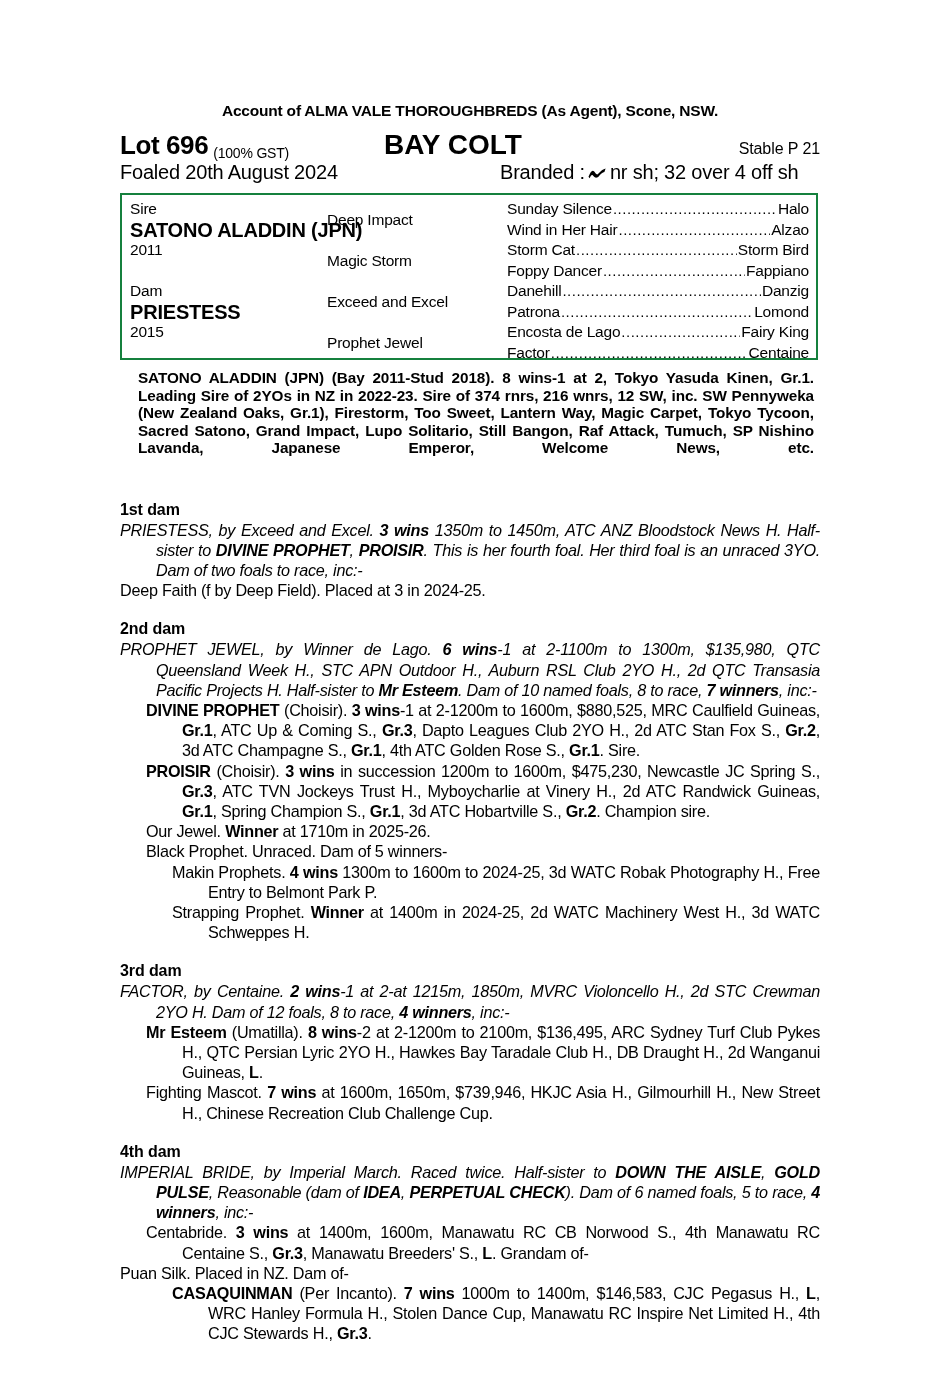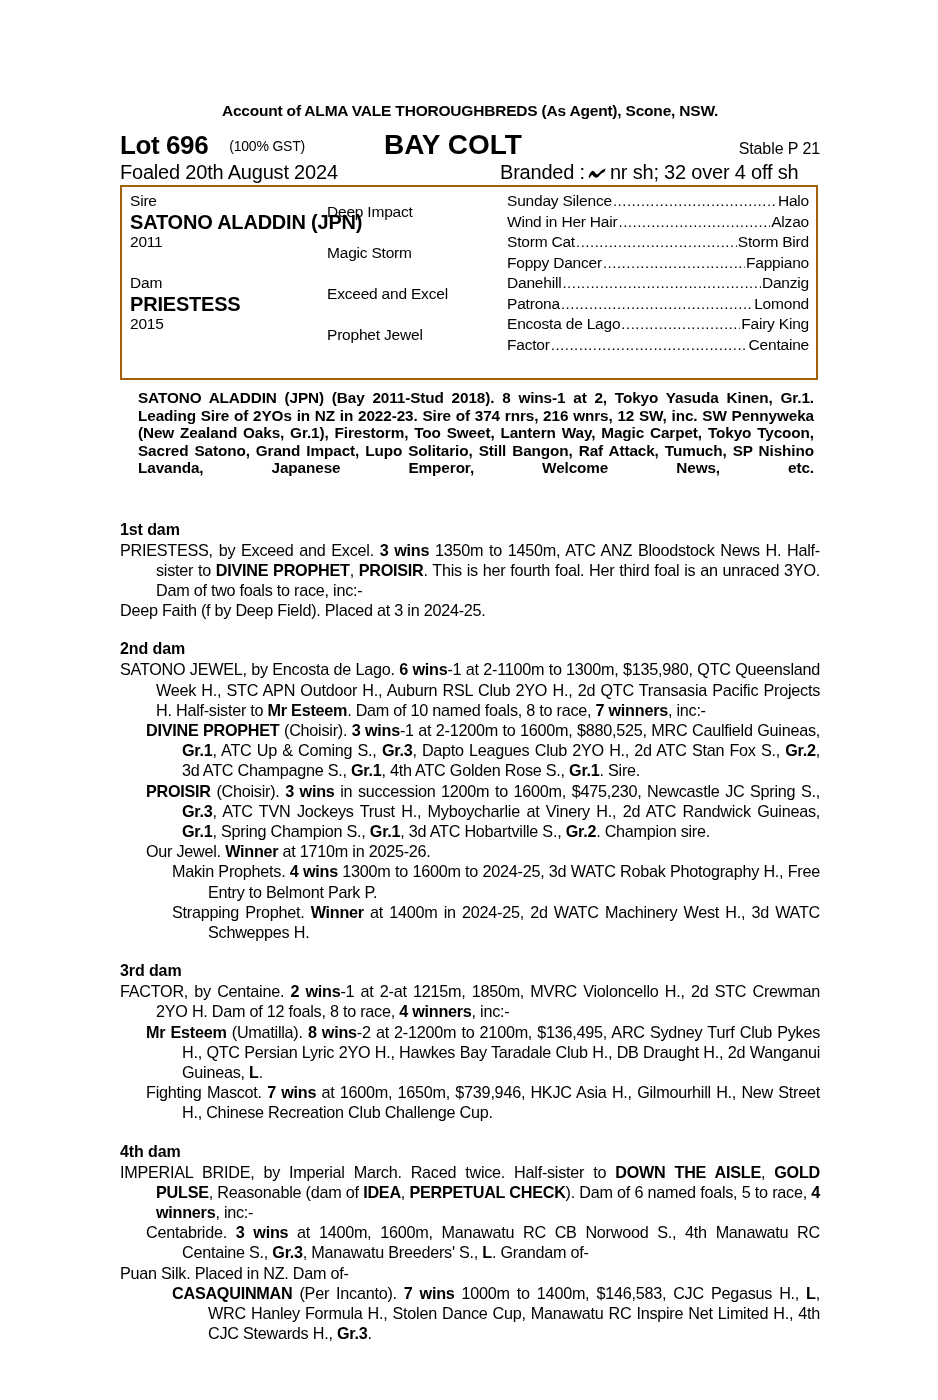--- a/index.html
+++ b/index.html
@@ -38,23 +38,22 @@
     white-space: nowrap;
   }
   .lot-row {
     display: flex;
     align-items: baseline;
     margin-top: 9px;
     height: 28px;
   }
   .lot-left {
     display: flex;
-    align-items: center;
+    align-items: flex-end;
     width: 252px;
-    gap: 16px;
   }
   .lot-no {
     font-weight: bold;
     font-size: 26px;
     letter-spacing: -0.4px;
   }
   .gst {
     font-size: 14px;
     margin-left: 5px;
     letter-spacing: -0.2px;
@@ -88,24 +87,25 @@
     white-space: nowrap;
   }
   .brand-mark {
     display: inline-block;
     vertical-align: -1px;
     margin: 0 3px 0 2px;
   }
 
   
   .ped-table {
-    border: 2px solid #a16207;
+    margin-top: 8px;
+    border: 2px solid #15803d;
     box-sizing: border-box;
     width: 698px;
-    height: 195px;
+    height: 167px;
     position: relative;
     padding: 4px 0 0 0;
   }
   .ped-left {
     position: absolute;
     left: 8px;
     top: 4px;
     width: 200px;
   }
   .ped-mid {
@@ -177,21 +177,21 @@
   }
   .blk {
     font-size: 16.2px;
     line-height: 20.2px;
     letter-spacing: -0.25px;
     text-align: justify;
     text-justify: inter-word;
   }
   
   .ind0 { padding-left: 0; text-indent: 0; }
-  .hang1 { padding-left: 36px; text-indent: -36px; }
+  .hang1 { padding-left: 36px; text-indent: -36px; font-style: italic; }
   .hang2 { padding-left: 62px; text-indent: -36px; }
   .hang3 { padding-left: 88px; text-indent: -36px; }
   .lvl1 { padding-left: 26px; text-indent: 0; }
   .blk b { font-weight: bold; }
 
   
   .blk { text-align-last: left; }
 </style>
 </head>
 <body>
@@ -284,24 +284,25 @@
         </div>
     </div>
 
     <div class="sire-summary">SATONO ALADDIN (JPN) (Bay 2011-Stud 2018). 8 wins-1 at 2, Tokyo Yasuda Kinen, Gr.1. Leading Sire of 2YOs in NZ in 2022-23. Sire of 374 rnrs, 216 wnrs, 12 SW, inc. SW Pennyweka (New Zealand Oaks, Gr.1), Firestorm, Too Sweet, Lantern Way, Magic Carpet, Tokyo Tycoon, Sacred Satono, Grand Impact, Lupo Solitario, Still Bangon, Raf Attack, Tumuch, SP Nishino Lavanda, Japanese Emperor, Welcome News, etc.</div>
 
     <div>
         <div class="dam-head" style="margin-top: 26px;">1st dam</div>
         <div class="blk hang1"><span>PRIESTESS, by Exceed and Excel. </span><b>3 wins</b><span> 1350m to 1450m, ATC ANZ Bloodstock News H. Half-sister to </span><b>DIVINE PROPHET</b><span>, </span><b>PROISIR</b><span>. This is her fourth foal. Her third foal is an unraced 3YO. Dam of two foals to race, inc:-</span></div>
         <div class="blk ind0"><span>Deep Faith (f by Deep Field). Placed at 3 in 2024-25.</span></div>
         <div class="dam-head">2nd dam</div>
-        <div class="blk hang1"><span>SATONO JEWEL, by Encosta de Lago. </span><b>6 wins</b><span>-1 at 2-1100m to 1300m, $135,980, QTC Queensland Week H., STC APN Outdoor H., Auburn RSL Club 2YO H., 2d QTC Transasia Pacific Projects H. Half-sister to </span><b>Mr Esteem</b><span>. Dam of 10 named foals, 8 to race, </span><b>7 winners</b><span>, inc:-</span></div>
+        <div class="blk hang1"><span>PROPHET JEWEL, by Winner de Lago. </span><b>6 wins</b><span>-1 at 2-1100m to 1300m, $135,980, QTC Queensland Week H., STC APN Outdoor H., Auburn RSL Club 2YO H., 2d QTC Transasia Pacific Projects H. Half-sister to </span><b>Mr Esteem</b><span>. Dam of 10 named foals, 8 to race, </span><b>7 winners</b><span>, inc:-</span></div>
         <div class="blk hang2"><b>DIVINE PROPHET</b><span> (Choisir). </span><b>3 wins</b><span>-1 at 2-1200m to 1600m, $880,525, MRC Caulfield Guineas, </span><b>Gr.1</b><span>, ATC Up &amp; Coming S., </span><b>Gr.3</b><span>, Dapto Leagues Club 2YO H., 2d ATC Stan Fox S., </span><b>Gr.2</b><span>, 3d ATC Champagne S., </span><b>Gr.1</b><span>, 4th ATC Golden Rose S., </span><b>Gr.1</b><span>. Sire.</span></div>
         <div class="blk hang2"><b>PROISIR</b><span> (Choisir). </span><b>3 wins</b><span> in succession 1200m to 1600m, $475,230, Newcastle JC Spring S., </span><b>Gr.3</b><span>, ATC TVN Jockeys Trust H., Myboycharlie at Vinery H., 2d ATC Randwick Guineas, </span><b>Gr.1</b><span>, Spring Champion S., </span><b>Gr.1</b><span>, 3d ATC Hobartville S., </span><b>Gr.2</b><span>. Champion sire.</span></div>
         <div class="blk lvl1"><span>Our Jewel. </span><b>Winner</b><span> at 1710m in 2025-26.</span></div>
+        <div class="blk lvl1"><span>Black Prophet. Unraced. Dam of 5 winners-</span></div>
         <div class="blk hang3"><span>Makin Prophets. </span><b>4 wins</b><span> 1300m to 1600m to 2024-25, 3d WATC Robak Photography H., Free Entry to Belmont Park P.</span></div>
         <div class="blk hang3"><span>Strapping Prophet. </span><b>Winner</b><span> at 1400m in 2024-25, 2d WATC Machinery West H., 3d WATC Schweppes H.</span></div>
         <div class="dam-head">3rd dam</div>
         <div class="blk hang1"><span>FACTOR, by Centaine. </span><b>2 wins</b><span>-1 at 2-at 1215m, 1850m, MVRC Violoncello H., 2d STC Crewman 2YO H. Dam of 12 foals, 8 to race, </span><b>4 winners</b><span>, inc:-</span></div>
         <div class="blk hang2"><b>Mr Esteem</b><span> (Umatilla). </span><b>8 wins</b><span>-2 at 2-1200m to 2100m, $136,495, ARC Sydney Turf Club Pykes H., QTC Persian Lyric 2YO H., Hawkes Bay Taradale Club H., DB Draught H., 2d Wanganui Guineas, </span><b>L</b><span>.</span></div>
         <div class="blk hang2"><span>Fighting Mascot. </span><b>7 wins</b><span> at 1600m, 1650m, $739,946, HKJC Asia H., Gilmourhill H., New Street H., Chinese Recreation Club Challenge Cup.</span></div>
         <div class="dam-head">4th dam</div>
         <div class="blk hang1"><span>IMPERIAL BRIDE, by Imperial March. Raced twice. Half-sister to </span><b>DOWN THE AISLE</b><span>, </span><b>GOLD PULSE</b><span>, Reasonable (dam of </span><b>IDEA</b><span>, </span><b>PERPETUAL CHECK</b><span>). Dam of 6 named foals, 5 to race, </span><b>4 winners</b><span>, inc:-</span></div>
         <div class="blk hang2"><span>Centabride. </span><b>3 wins</b><span> at 1400m, 1600m, Manawatu RC CB Norwood S., 4th Manawatu RC Centaine S., </span><b>Gr.3</b><span>, Manawatu Breeders' S., </span><b>L</b><span>. Grandam of-</span></div>
         <div class="blk ind0"><span>Puan Silk. Placed in NZ. Dam of-</span></div>

